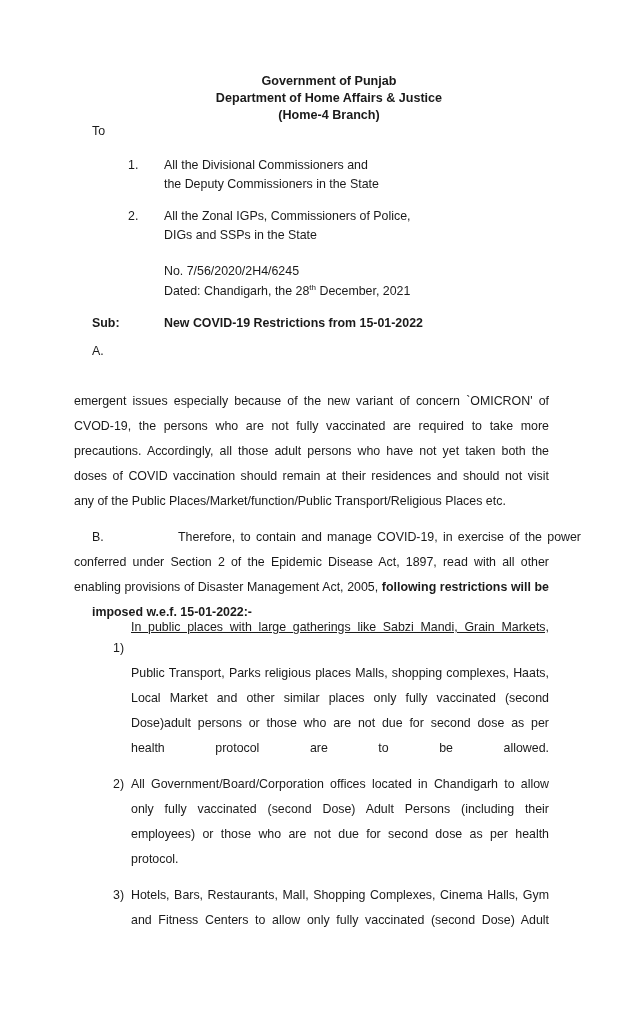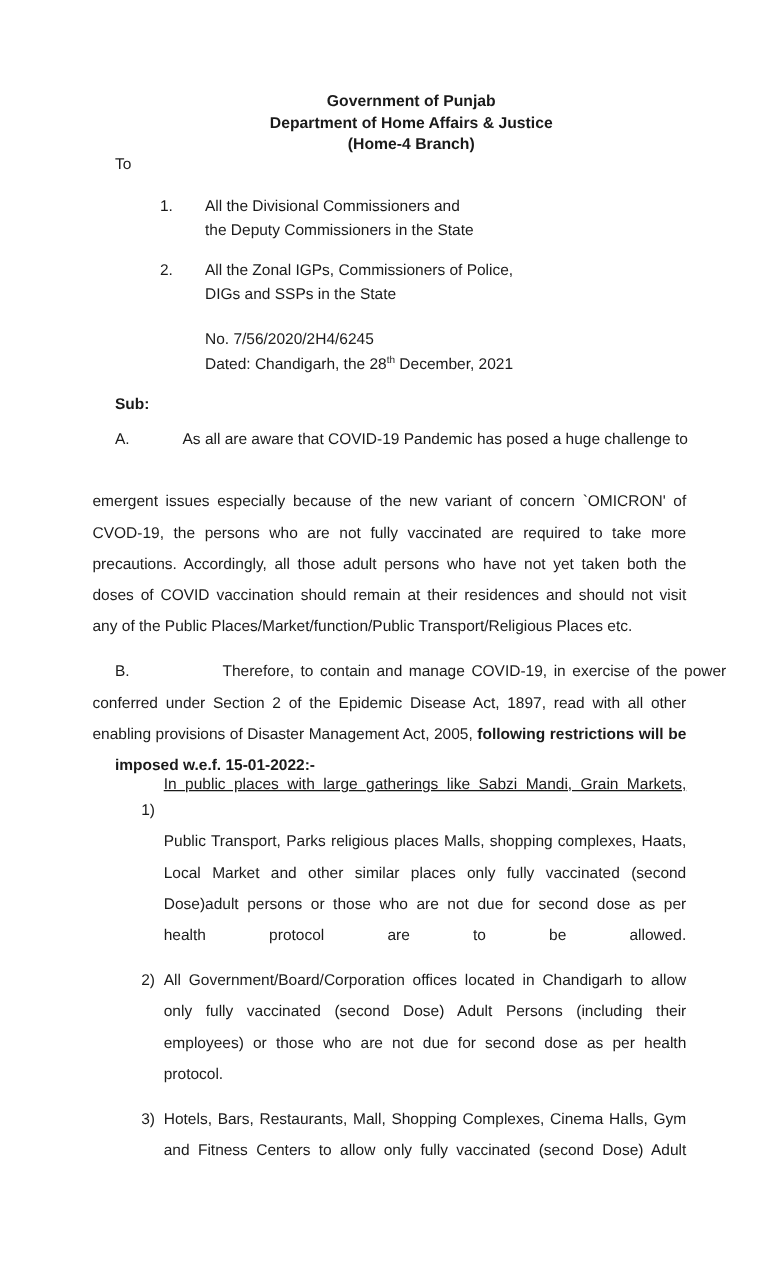--- a/index.html
+++ b/index.html
@@ -29,23 +29,23 @@
   <div class="abs" style="left:146px; top:177px;">the Deputy Commissioners in the State</div>
 
   <div class="abs" style="left:110px; top:209px;">2.</div>
   <div class="abs" style="left:146px; top:209px;">All the Zonal IGPs, Commissioners of Police,</div>
   <div class="abs" style="left:146px; top:228px;">DIGs and SSPs in the State</div>
 
   <div class="abs" style="left:146px; top:264px;">No. 7/56/2020/2H4/6245</div>
   <div class="abs" style="left:146px; top:283px;"><span>Dated: Chandigarh, the 28</span><sup style="font-size:8px;">th</sup><span> December, 2021</span></div>
 
   <div class="abs b" style="left:74px; top:316px;">Sub:</div>
+  <div class="abs b" style="left:146px; top:316px;">New COVID-19 Restrictions from 15-01-2022</div>
 
   <div class="abs" style="left:74px; top:344px;">A.</div>
-  <div class="para-line" style="left:146px; width:403px; top:344px;">As all are aware that COVID-19 Pandemic has posed a huge challenge to</div>
   <div class="para-line" style="top:394px;">emergent issues especially because of the new variant of concern `OMICRON' of</div>
   <div class="para-line" style="top:419px;">CVOD-19, the persons who are not fully vaccinated are required to take more</div>
   <div class="para-line" style="top:444px;">precautions. Accordingly, all those adult persons who have not yet taken both the</div>
   <div class="para-line" style="top:469px;">doses of COVID vaccination should remain at their residences and should not visit</div>
   <div class="para-line last" style="top:494px;">any of the Public Places/Market/function/Public Transport/Religious Places etc.</div>
 
   <div class="abs" style="left:74px; top:530px;">B.</div>
   <div class="para-line" style="left:146px; width:403px; top:530px;margin-left:32px;">Therefore, to contain and manage COVID-19, in exercise of the power</div>
   <div class="para-line" style="top:555px;">conferred under Section 2 of the Epidemic Disease Act, 1897, read with all other</div>
   <div class="para-line" style="top:580px;"><span>enabling provisions of Disaster Management Act, 2005, </span><span class="b">following restrictions will be</span></div>

